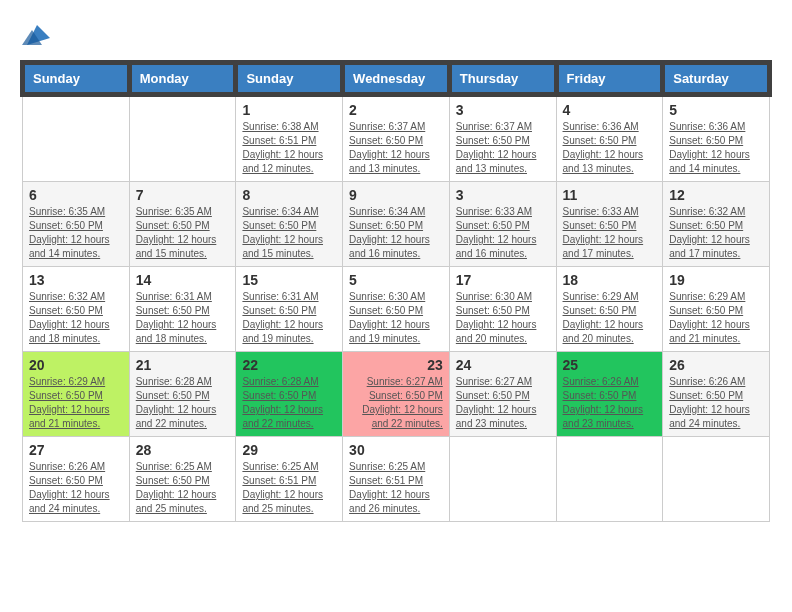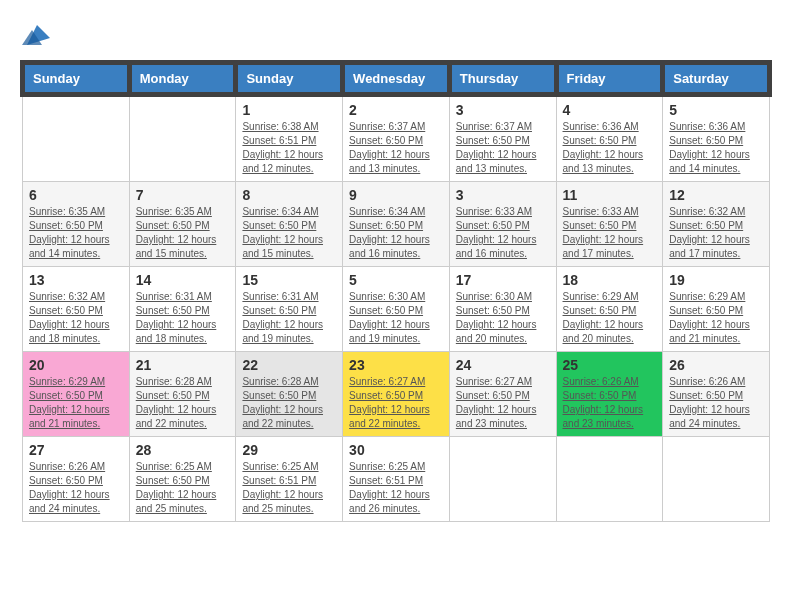--- a/index.html
+++ b/index.html
@@ -207,33 +207,33 @@
         <td style="background: rgb(255, 255, 255);">
           <div class="day-number">18</div>
           <div class="day-info">Sunrise: 6:29 AM<br>Sunset: 6:50 PM<br>Daylight: 12 hours and 20 minutes.</div>
         </td>
         <td style="background: rgb(255, 255, 255);">
           <div class="day-number">19</div>
           <div class="day-info">Sunrise: 6:29 AM<br>Sunset: 6:50 PM<br>Daylight: 12 hours and 21 minutes.</div>
         </td>
       </tr>
       <tr>
-        <td style="background: #f9a8d4; margin-top: 24px;">
+        <td style="background: #bef264; margin-top: 24px;">
           <div class="day-number">20</div>
           <div class="day-info">Sunrise: 6:29 AM<br>Sunset: 6:50 PM<br>Daylight: 12 hours and 21 minutes.</div>
         </td>
         <td style="background: rgb(245, 245, 245);">
           <div class="day-number">21</div>
           <div class="day-info">Sunrise: 6:28 AM<br>Sunset: 6:50 PM<br>Daylight: 12 hours and 22 minutes.</div>
         </td>
-        <td style="background: #e5e5e5;">
+        <td style="background: #22c55e;">
           <div class="day-number">22</div>
           <div class="day-info">Sunrise: 6:28 AM<br>Sunset: 6:50 PM<br>Daylight: 12 hours and 22 minutes.</div>
         </td>
-        <td style="background: #fde047;">
+        <td style="background: #fca5a5; text-align: right;">
           <div class="day-number">23</div>
           <div class="day-info">Sunrise: 6:27 AM<br>Sunset: 6:50 PM<br>Daylight: 12 hours and 22 minutes.</div>
         </td>
         <td style="background: rgb(245, 245, 245);">
           <div class="day-number">24</div>
           <div class="day-info">Sunrise: 6:27 AM<br>Sunset: 6:50 PM<br>Daylight: 12 hours and 23 minutes.</div>
         </td>
         <td style="background: #22c55e;">
           <div class="day-number">25</div>
           <div class="day-info">Sunrise: 6:26 AM<br>Sunset: 6:50 PM<br>Daylight: 12 hours and 23 minutes.</div>

